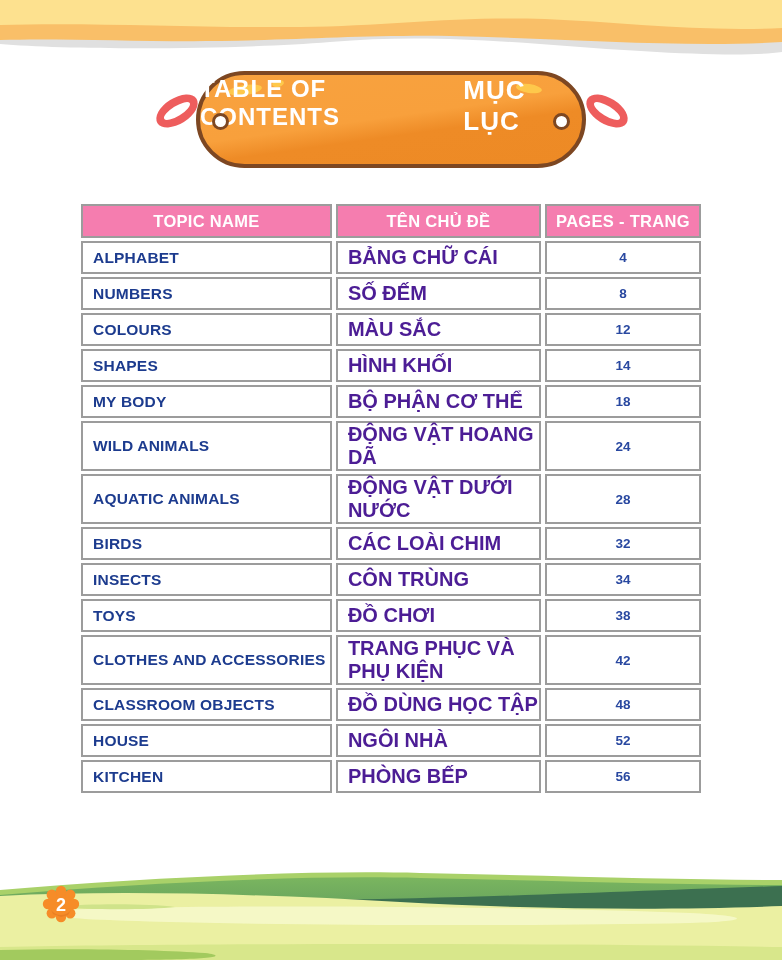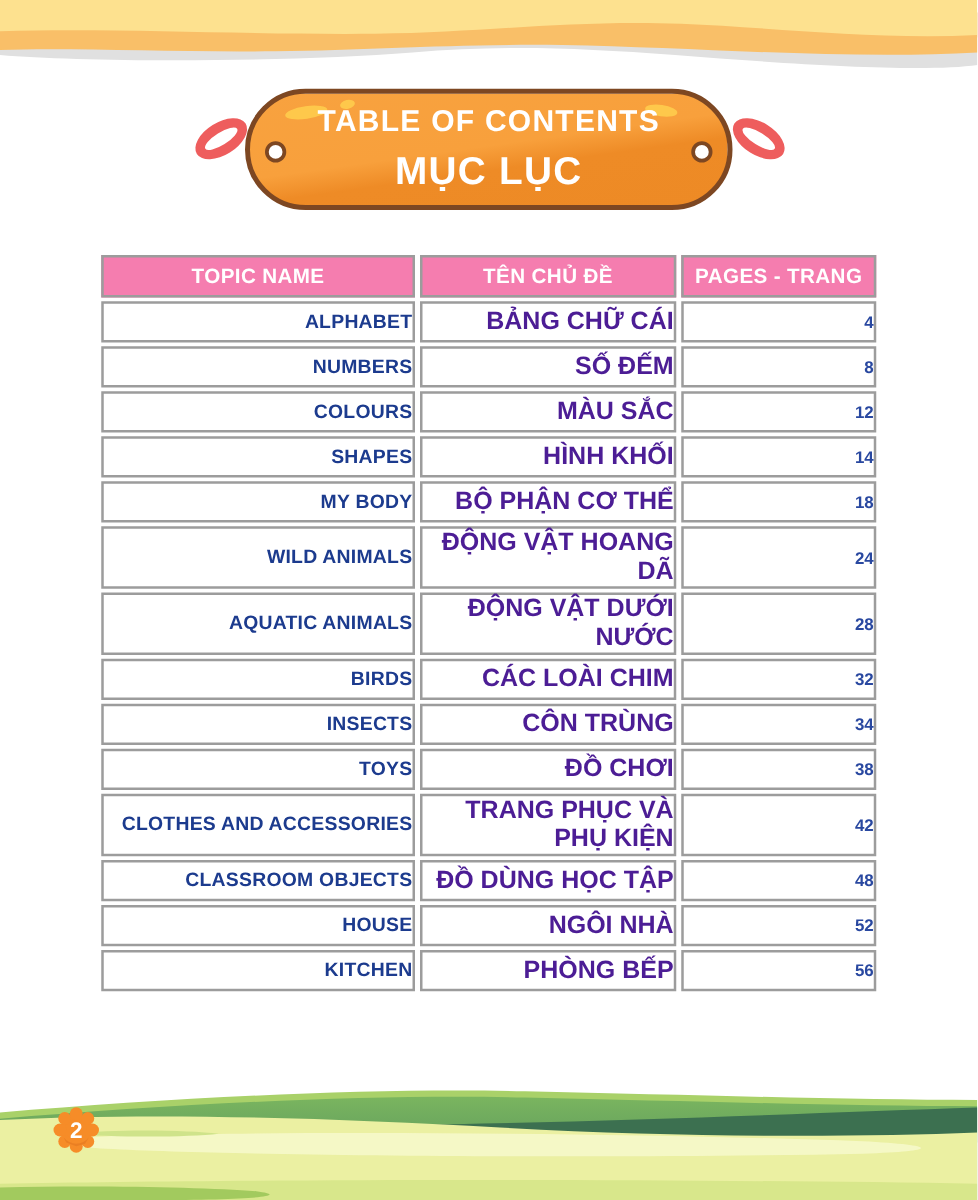--- a/index.html
+++ b/index.html
@@ -65,28 +65,26 @@
     z-index: 2;
   }
   .rope.left  { left: 154px; top: 98px;  transform: rotate(-32deg); }
   .rope.right { left: 584px; top: 98px;  transform: rotate(32deg); }
 
   .banner-text {
     position: relative;
     z-index: 4;
     height: 100%;
     display: flex;
-    flex-direction: column;
-    align-items: center;
     justify-content: center;
     gap: 7px;
     color: #ffffff;
   }
   .banner-title    { font-size: 24px; font-weight: bold; letter-spacing: 1px; }
-  .banner-subtitle { font-size: 31px; font-weight: bold; letter-spacing: 1px; }
+  .banner-subtitle { font-size: 26px; font-weight: bold; letter-spacing: 1px; }
 
   
   .toc-table-wrap {
     position: absolute;
     top: 201px;
     left: 77px;
     width: 628px;
     z-index: 3;
   }
   table.toc {
@@ -108,21 +106,20 @@
     height: 34px;
     text-align: center;
     letter-spacing: 0.3px;
     margin-left: 16px;
   }
   table.toc td {
     background: #ffffff;
     border: 2px solid #9C9C9C;
     height: 33px;
     vertical-align: middle;
-    text-align: right;
   }
   td.col-topic {
     color: #1C3B8E;
     font-size: 15.5px;
     font-weight: 800;
     padding-left: 10px;
     letter-spacing: 0.2px;
   }
   td.col-vi {
     color: #4c1d95;

